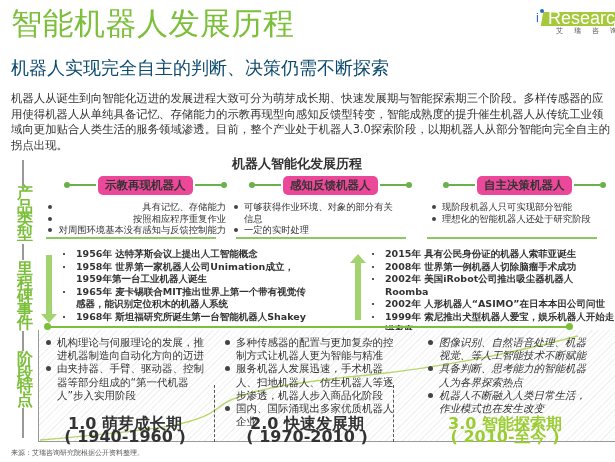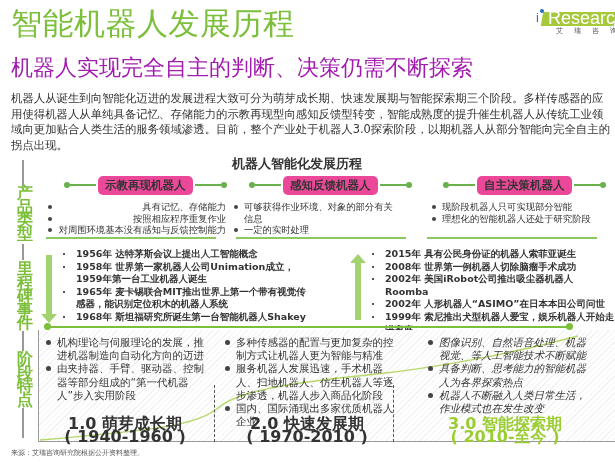--- a/index.html
+++ b/index.html
@@ -1,20 +1,20 @@
 <!DOCTYPE html>
 <html><head>
 <meta charset="utf-8">
 <style>
   * { box-sizing: border-box; margin: 0; padding: 0; }
   html, body { width: 615px; height: 462px; background: #ffffff; overflow: hidden; }
   body { position: relative; font-family: "DejaVu Sans", "Liberation Sans", sans-serif; color: #333; }
 
   .title { position: absolute; left: 11px; top: 4px; font-size: 31px; color: #7cbf3a; letter-spacing: 0.5px; font-weight: normal; line-height: 38px; white-space: nowrap; }
-  .subtitle { position: absolute; left: 11px; top: 54px; font-size: 22px; color: #a21caf; line-height: 28px; white-space: nowrap; }
+  .subtitle { position: absolute; left: 11px; top: 54px; font-size: 18px; color: #0c4a6e; line-height: 28px; white-space: nowrap; }
 
   .logo { position: absolute; left: 534px; top: 8px; width: 81px; height: 26px; }
   .logo-box { position: absolute; left: 8px; top: 4px; width: 73px; height: 14px; background: #a5c93a; transform: skewX(-10deg); }
   .logo-text { position: absolute; left: 14px; top: 2px; font-size: 18px; color: #fff; font-family: "Liberation Sans", sans-serif; line-height: 16px; }
   .logo-dot { position: absolute; left: 6px; top: 1px; width: 4px; height: 4px; border-radius: 2px; background: #2a6dbf; }
   .logo-i { position: absolute; left: 2px; top: 2px; font-size: 13px; color: #2a6dbf; font-family: "Liberation Sans", sans-serif; line-height: 16px; }
   .logo-sub { position: absolute; left: 556px; top: 26px; font-size: 7px; color: #555; letter-spacing: 11px; white-space: nowrap; }
 
   .intro { position: absolute; left: 11px; top: 91px; width: 600px; font-size: 11.4px; line-height: 15.5px; color: #333; }
 

